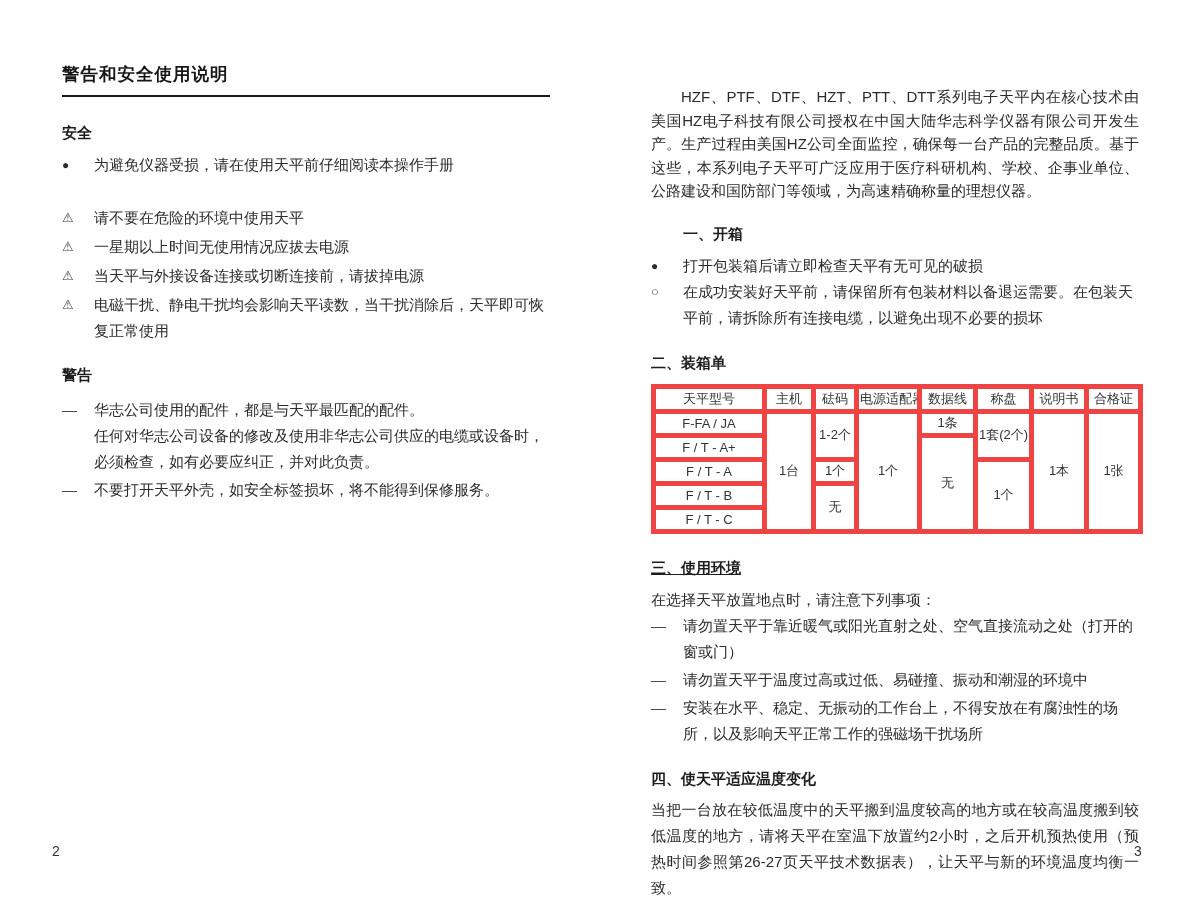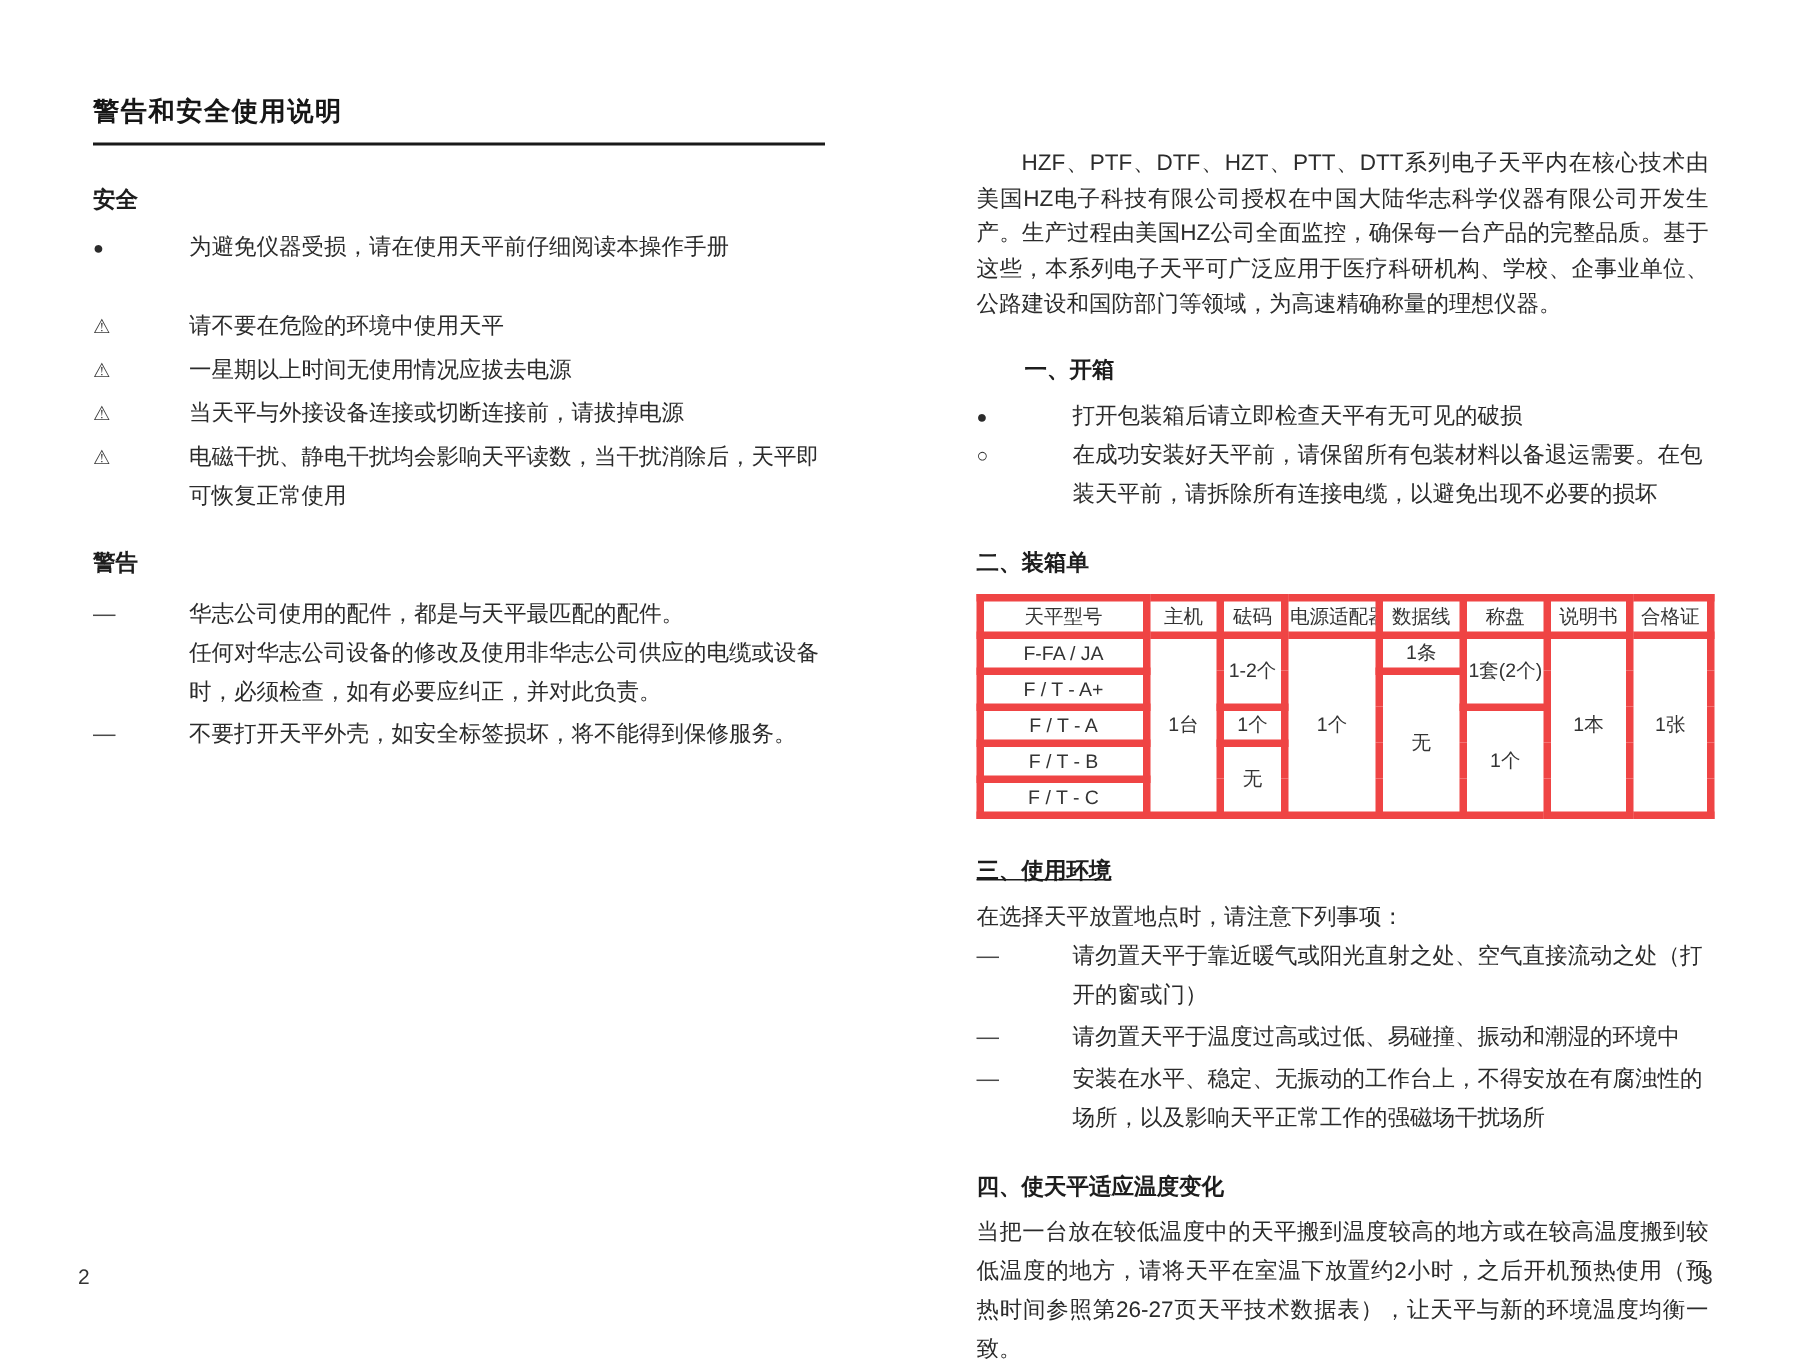--- a/index.html
+++ b/index.html
@@ -23,35 +23,35 @@
   .page-head.right { text-align:right; }
 
   .sec-heading { font-weight:700; color:#1d1d1d; font-size:15px; }
 
   .item { display:flex; align-items:flex-start; }
   .item .marker { flex:0 0 32px; width:32px; line-height:26px; color:#2b2b2b; }
   .item .marker.tri { font-size:13px; color:#3a3a3a; }
   .item .marker.dot { font-size:12px; }
   .item .marker.ring { font-size:13px; }
   .item .marker.dash { font-size:15px; color:#4a4a4a; }
-  .item .text { flex:1; line-height:26px;margin-left:32px; }
+  .item .text { flex:1; line-height:26px; }
   .preline { white-space:pre-line; }
 
   
   .col-left .sec-heading.safety { margin-top:27px; }
   .col-left .read-item { margin-top:9px; }
   .col-left .warn-list { margin-top:27px; }
   .col-left .warn-list .item { margin-bottom:3px; }
   .col-left .sec-heading.warning { margin-top:22px; }
   .col-left .warning-list { margin-top:12px; }
   .col-left .warning-list .item { margin-bottom:2px; }
 
   
   .col-right .intro {
-    margin-top:35px; text-indent:2em; text-align:justify;
+    margin-top:23px; text-indent:2em; text-align:justify;
     line-height:23.5px; color:#2b2b2b;
   }
   .col-right .sec1-heading { margin-top:22px;margin-left:32px; }
   .col-right .unpack-list { margin-top:9px; }
   .col-right .sec2-heading { margin-top:23px; }
   .col-right .sec3-heading { margin-top:25px;text-decoration:underline; }
   .col-right .env-lead { margin-top:9px; line-height:26px; }
   .col-right .env-list .item { margin-bottom:2px; }
   .col-right .sec4-heading { margin-top:23px; }
   .col-right .temp-body { margin-top:8px; line-height:26px; text-align:justify; }

